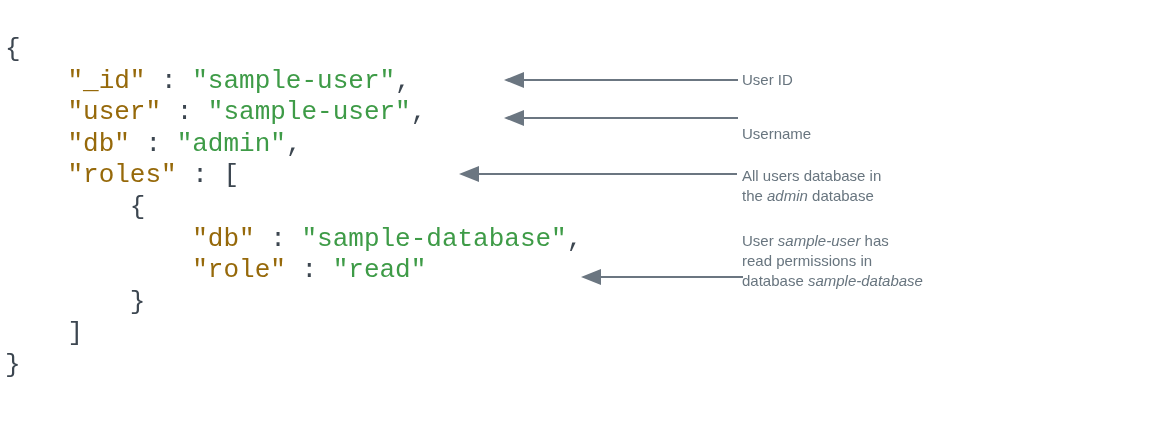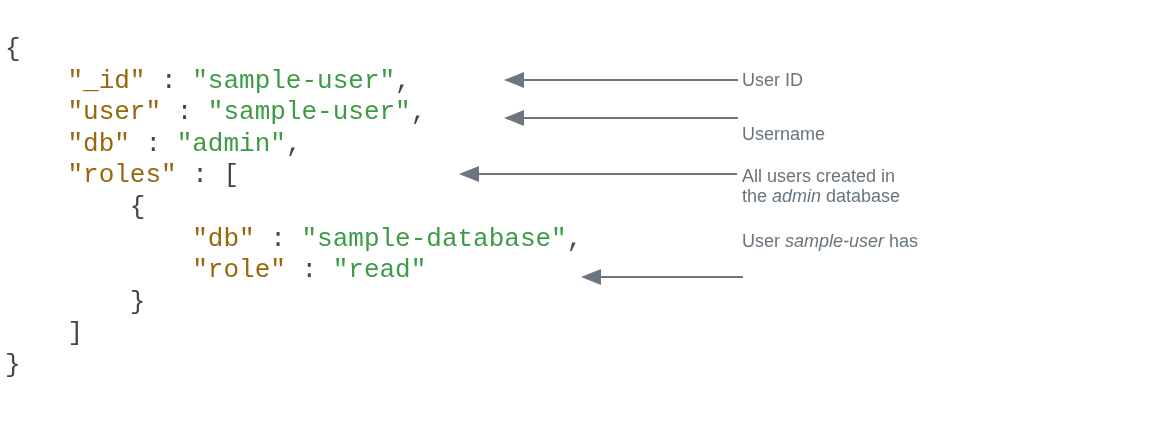--- a/index.html
+++ b/index.html
@@ -42,21 +42,21 @@
     height: 0;
     border-top: 8px solid transparent;
     border-bottom: 8px solid transparent;
     border-right: 20px solid var(--arrow);
   }
 
   
   .annotation {
     position: absolute;
     left: 742px;
-    font-size: 18px;
+    font-size: 15px;
     line-height: 20px;
     color: var(--annotation);
   }
   .annotation em { font-style: italic; font-weight: normal; }
 
   .ann-user-id   { top: 70px; }
   .ann-username  { top: 124px; }
   .ann-roles     { top: 166px; }
   .ann-role      { top: 231px; }
 
@@ -77,20 +77,22 @@
   <div class="arrow arrow-roles"></div>
   <div class="arrow arrow-role"></div>
 
   <div class="annotation ann-user-id">
       <div><span>User ID</span></div>
     </div>
   <div class="annotation ann-username">
       <div><span>Username</span></div>
     </div>
   <div class="annotation ann-roles">
-      <div><span>All users created in</span></div>
+      <div><span>All users database in</span></div>
       <div><span>the </span><em>admin</em><span> database</span></div>
     </div>
   <div class="annotation ann-role">
       <div><span>User </span><em>sample-user</em><span> has</span></div>
+      <div><span>read permissions in</span></div>
+      <div><span>database </span><em>sample-database</em></div>
     </div>
 
 </div>
 
 </body></html>

